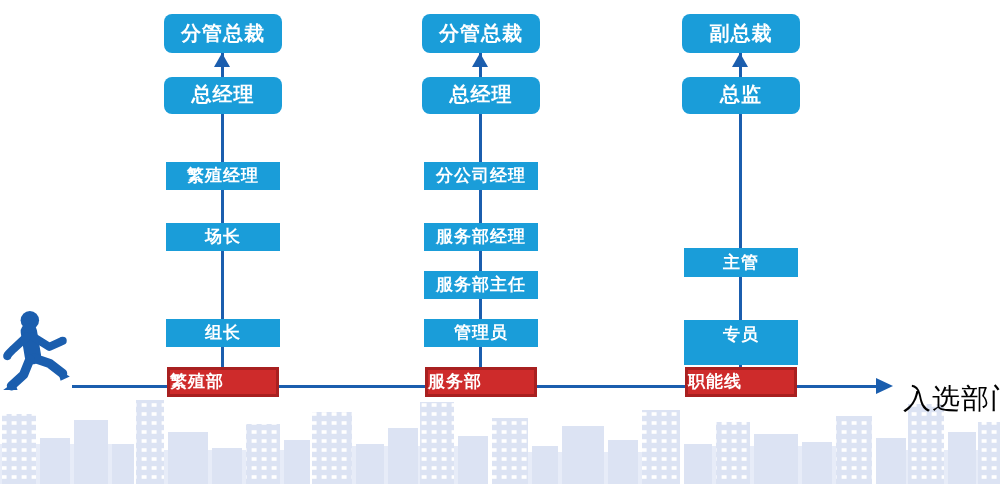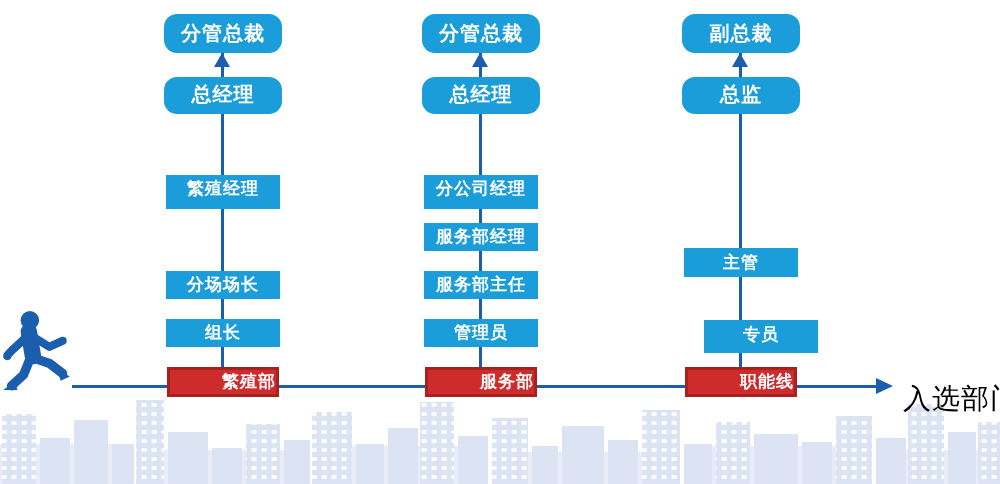--- a/index.html
+++ b/index.html
@@ -37,36 +37,36 @@
   .column{position:absolute;top:0;width:118px;height:400px;z-index:2;}
   .col-1{left:164px;} .col-2{left:422px;} .col-3{left:682px;}
 
   .vline{position:absolute;left:57px;top:52px;width:3px;height:336px;background:var(--connector);}
   .arrow-up{position:absolute;left:50px;top:53px;width:0;height:0;
     border-left:8px solid transparent;border-right:8px solid transparent;
     border-bottom:14px solid var(--connector);}
 
   .box{position:absolute;background:var(--level-box);color:var(--box-text);
     text-align:center;font-weight:bold;white-space:nowrap;}
-  .box.senior{left:0;width:118px;border-radius:13px;font-size:20px;letter-spacing:1px;}
+  .box.senior{left:0;width:118px;border-radius:8px;font-size:20px;letter-spacing:1px;}
   .box.level{left:2px;width:114px;font-size:17px;letter-spacing:1px;}
   .dept{position:absolute;left:3px;width:106px;top:367px;height:24px;line-height:24px;
     background:var(--department-fill);border:3px solid var(--department-border);
-    color:var(--box-text);font-weight:bold;font-size:17px;text-align:right;
+    color:var(--box-text);font-weight:bold;font-size:17px;text-align:left;
     letter-spacing:1px;white-space:nowrap;}
 
   .s0{top:14px;height:39px;line-height:39px;}
   .s1{top:77px;height:37px;line-height:37px;font-family:Liberation Mono, monospace;}
-  .l0{top:175px;height:34px;line-height:28px;}
+  .l0{top:162px;height:28px;line-height:28px;}
   .l1{top:223px;height:28px;line-height:28px;}
   .l2{top:271px;height:28px;line-height:28px;}
   .l3{top:319px;height:28px;line-height:28px;}
   .f0{top:174px;height:29px;line-height:29px;}
   .f1{top:248px;height:29px;line-height:29px;}
-  .f2{top:320px;height:33px;line-height:29px;margin-left:20px;}
+  .f2{top:320px;height:45px;line-height:29px;}
 </style>
 </head>
 <body>
 
 <div class="stage">
 
   <svg class="skyline" viewBox="0 0 1000 92" preserveAspectRatio="none" aria-hidden="true">
     <defs>
       <pattern id="bw" width="10" height="9" patternUnits="userSpaceOnUse">
         <rect width="10" height="9" fill="#DCE3F3"></rect>
@@ -129,21 +129,21 @@
   <div class="hline"></div>
   <div class="hline-head"></div>
   <div class="axis-label">入选部门</div>
 
   <div class="column col-1">
     <div class="vline"></div>
     <div class="arrow-up"></div>
     <div class="box senior s0">分管总裁</div>
     <div class="box senior s1">总经理</div>
     <div class="box level l0">繁殖经理</div>
-    <div class="box level l2">分场场长</div>
+    <div class="box level l1">场长</div>
     <div class="box level l3">组长</div>
     <div class="dept">繁殖部</div>
   </div>
 
   <div class="column col-2">
     <div class="vline"></div>
     <div class="arrow-up"></div>
     <div class="box senior s0">分管总裁</div>
     <div class="box senior s1">总经理</div>
     <div class="box level l0">分公司经理</div>

